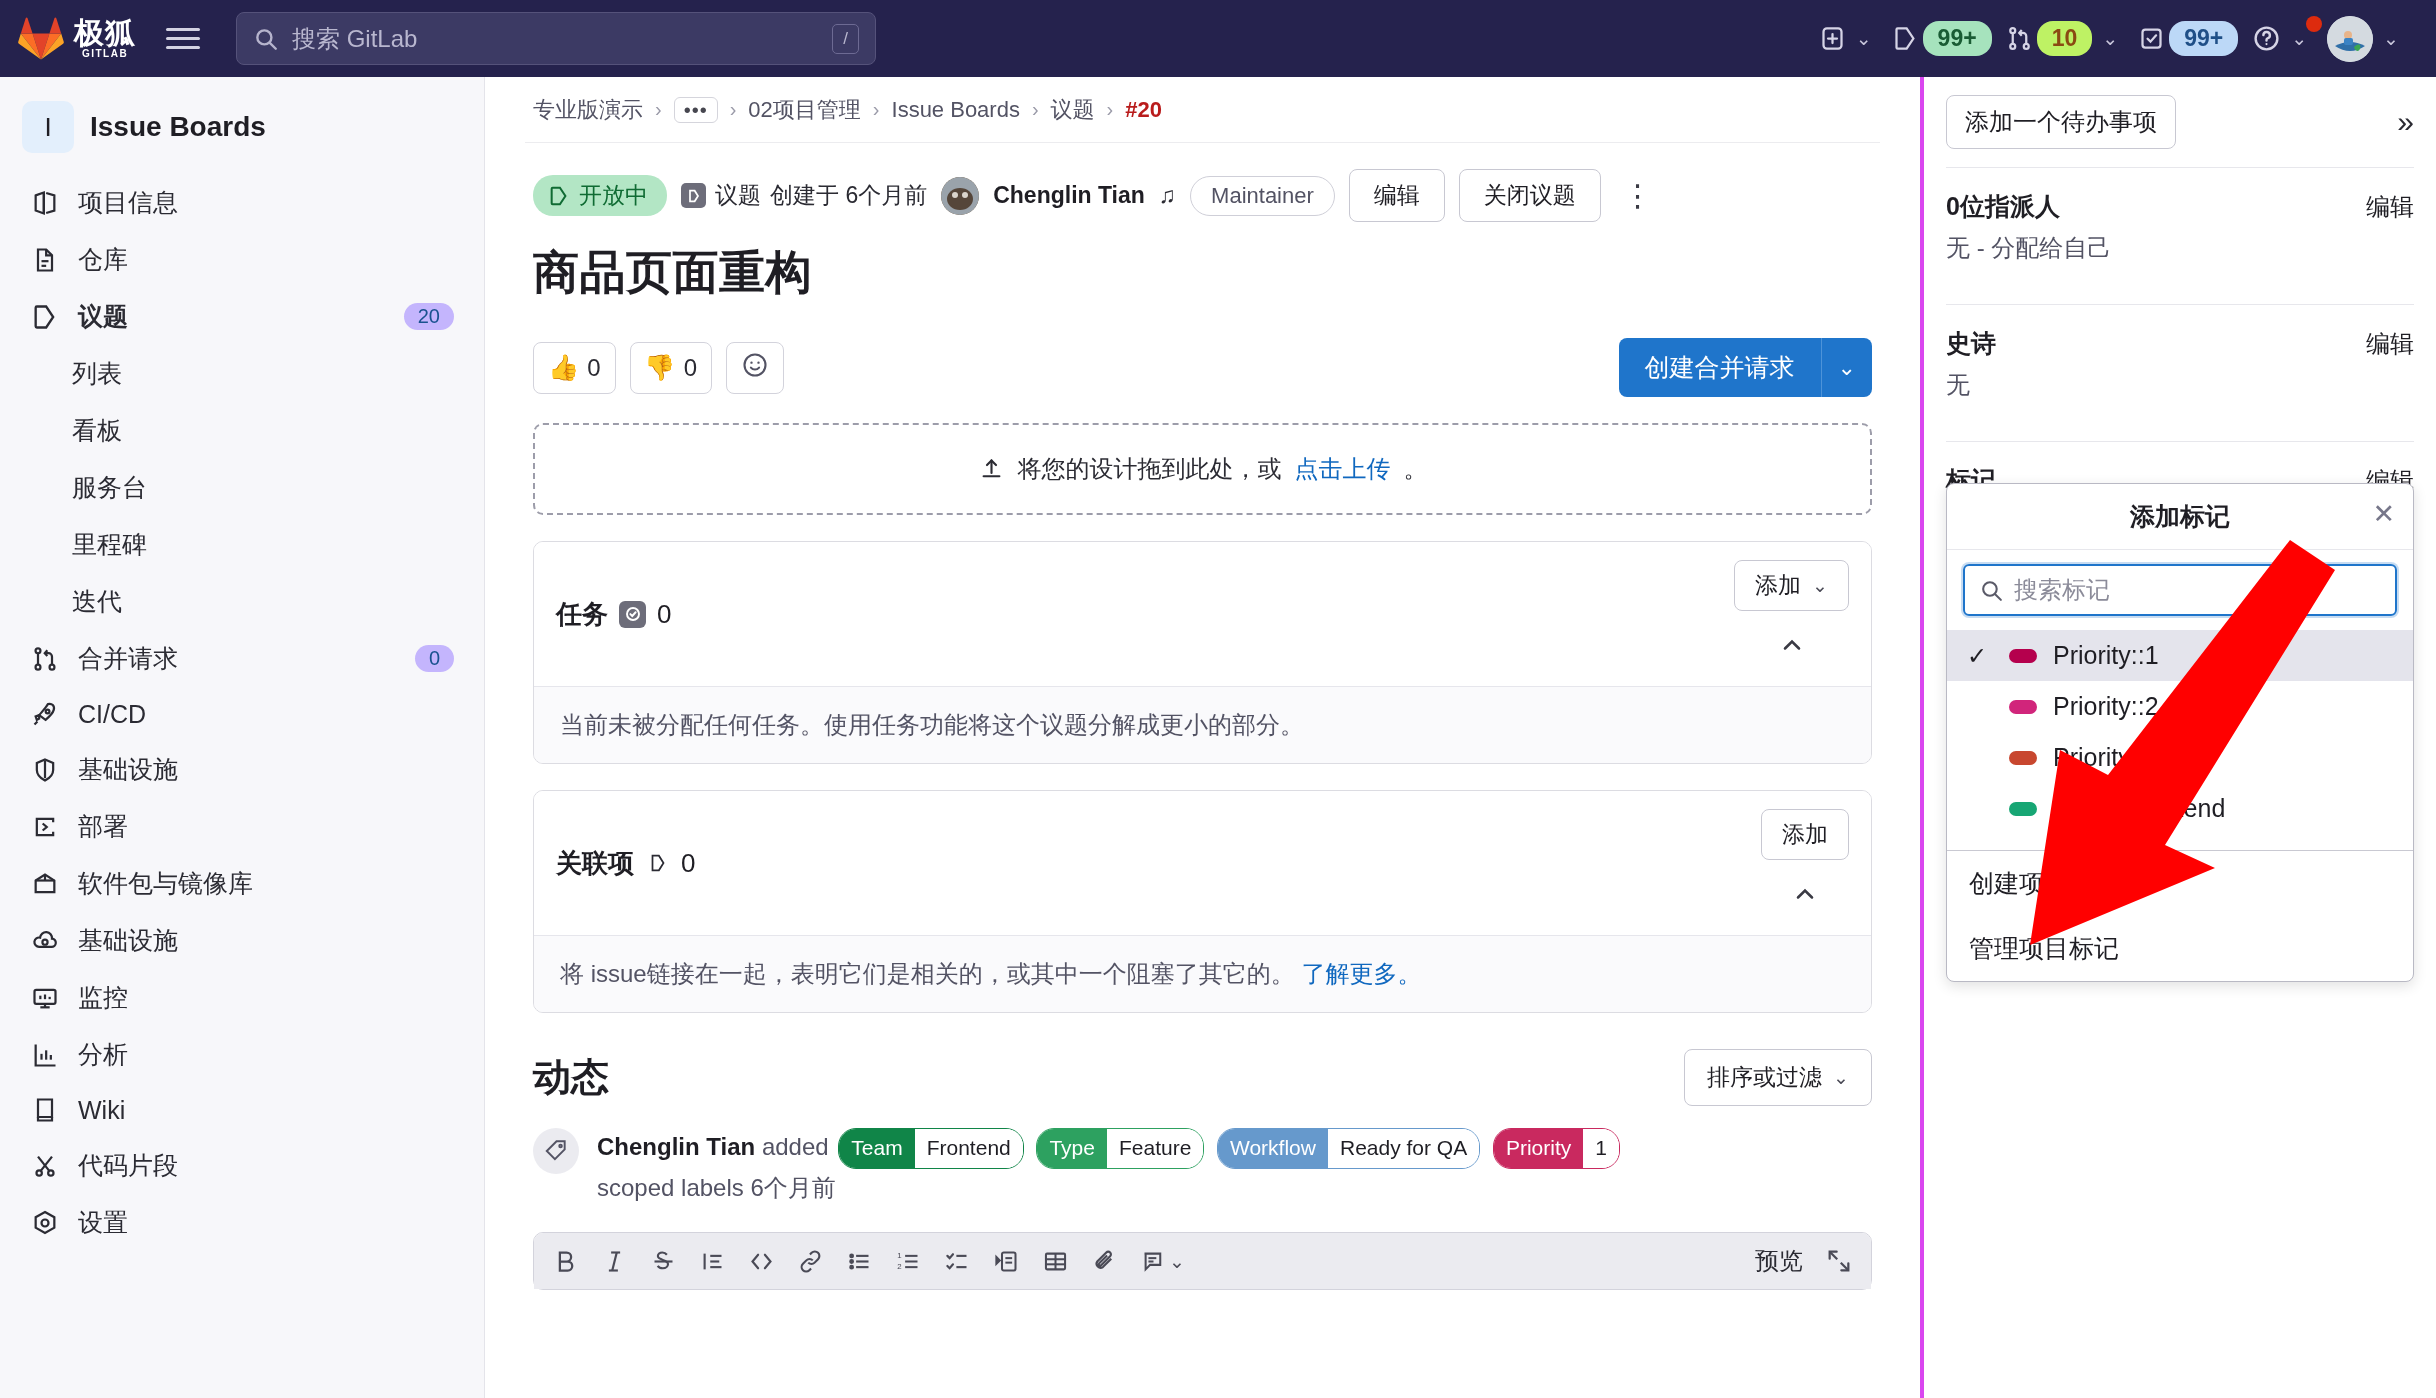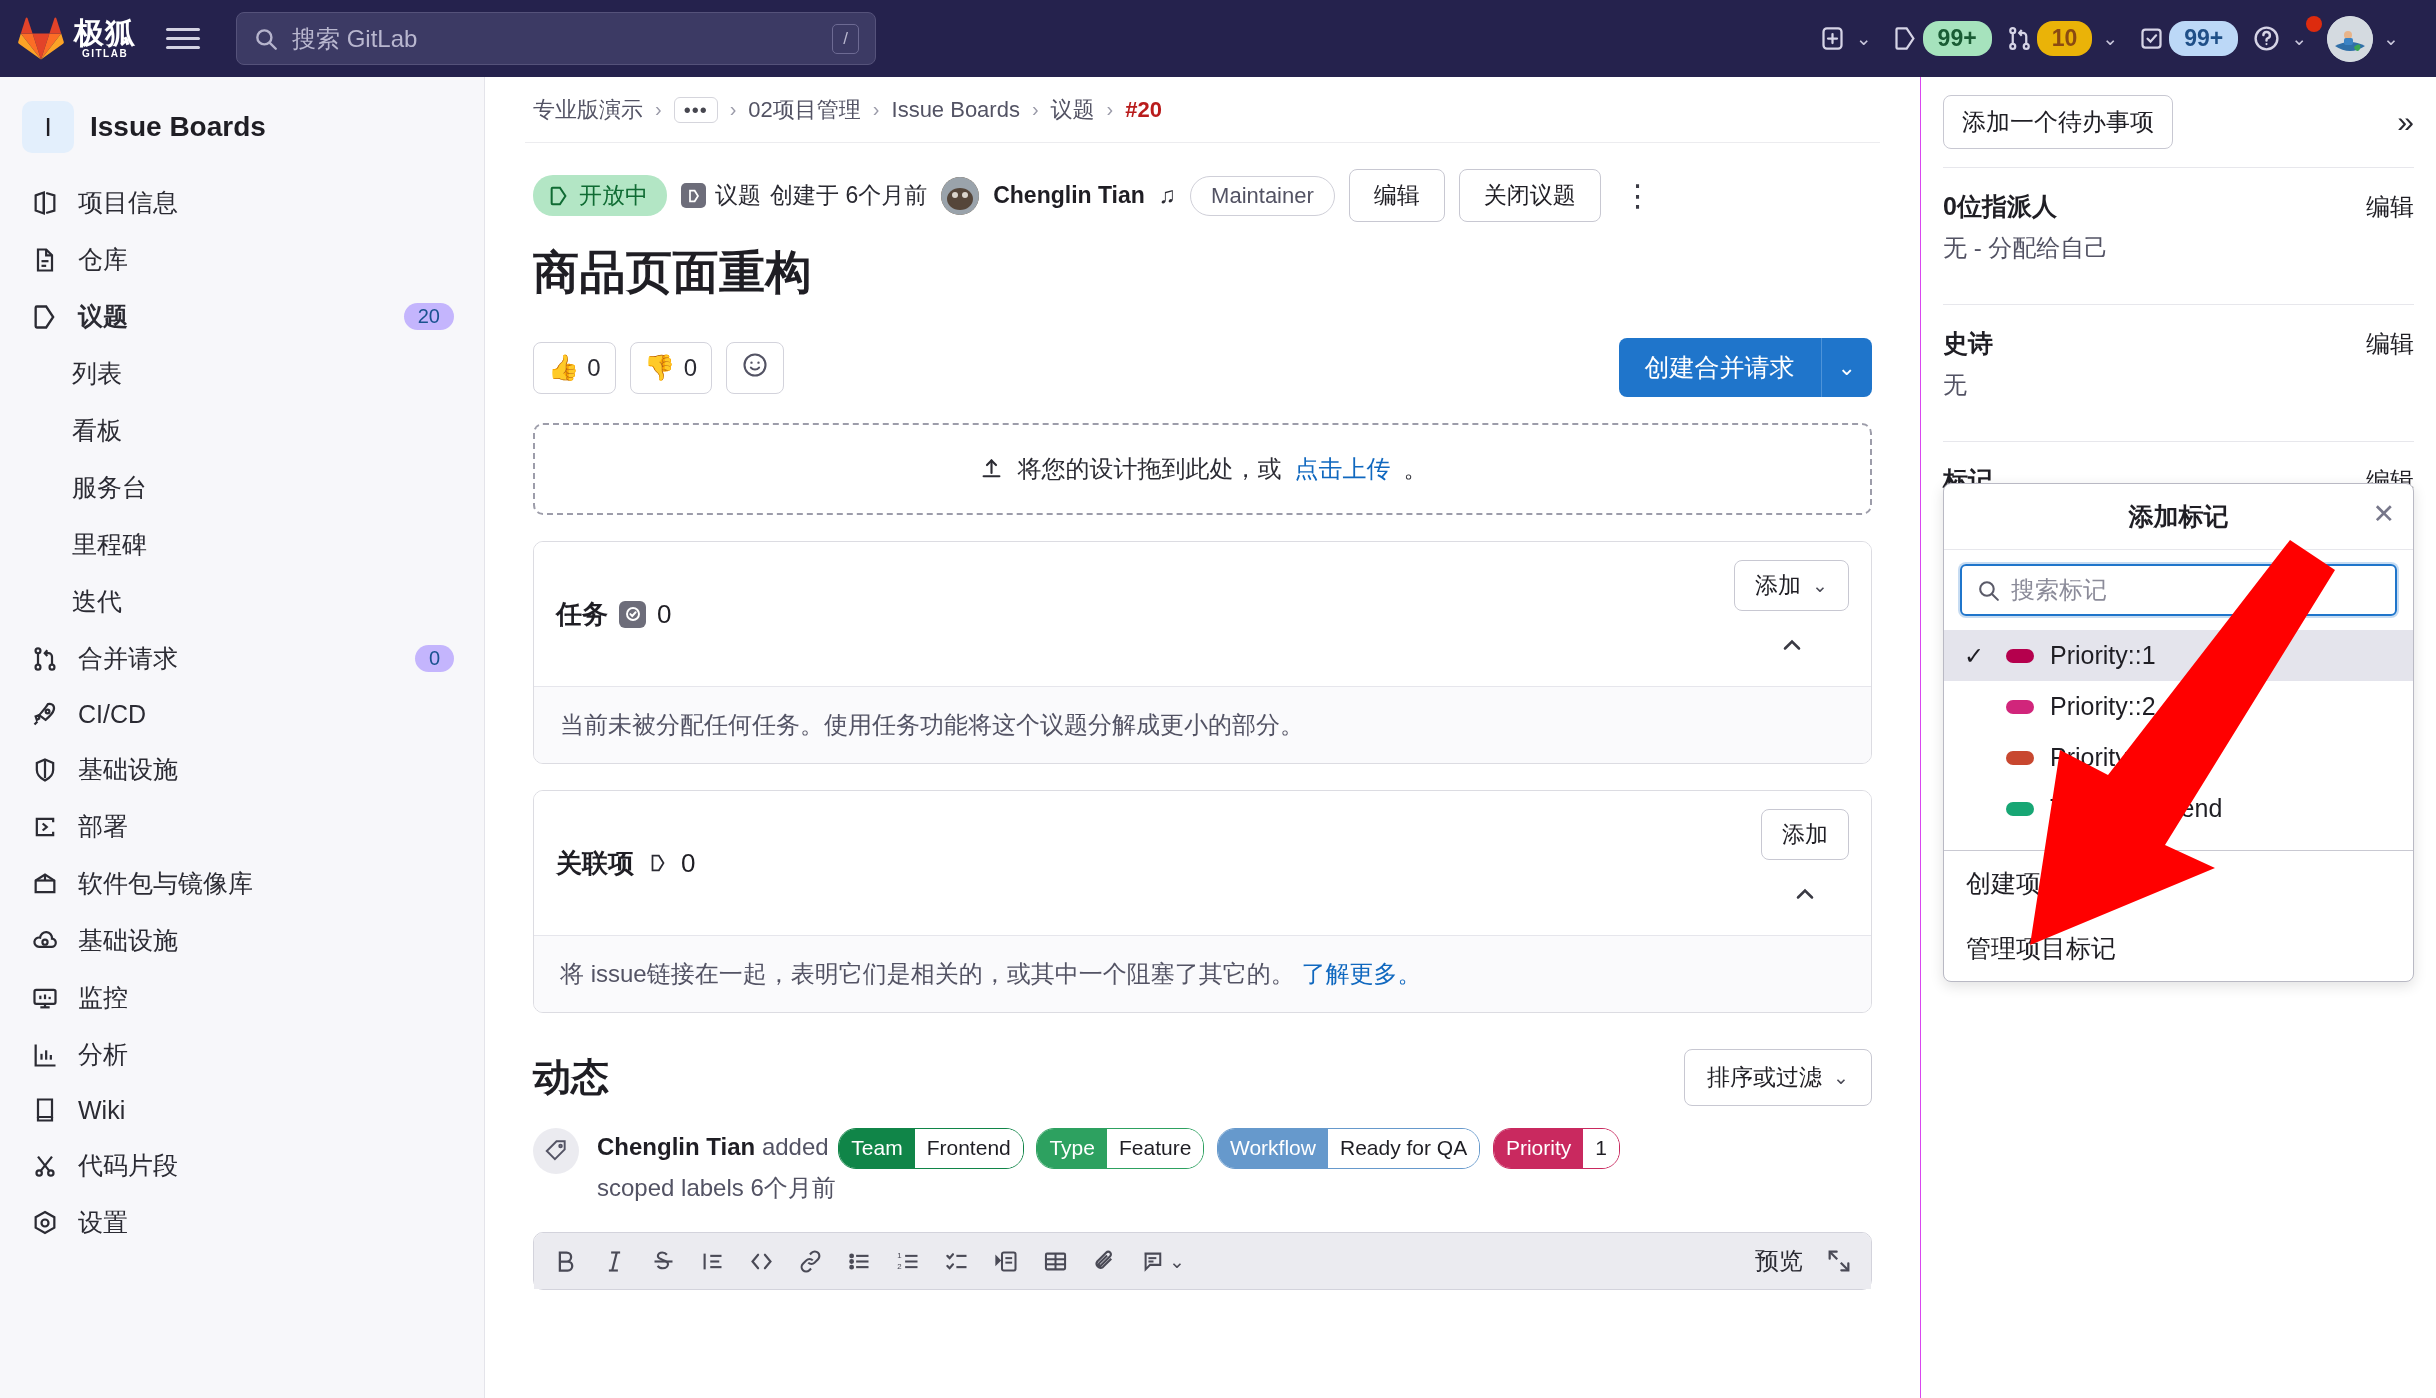--- a/index.html
+++ b/index.html
@@ -39,21 +39,21 @@
   .slashkey {
     width: 27px; height: 30px; border: 1px solid #6d6a93; border-radius: 5px;
     color: #b9b7cf; font-size: 17px; display:flex; align-items:center; justify-content:center;
   }
   .tb-right { margin-left: auto; display: flex; align-items: center; gap: 4px; }
   .tb-item { display: flex; align-items: center; gap: 4px; padding: 6px 5px; cursor:pointer; border-radius:6px; }
   .tb-icon { color: #d6d4e6; display:flex; align-items:center; }
   .chev { color:#c9c7dc; font-size:19px; line-height:1; padding:0 6px; }
   .pill { border-radius: 16px; font-size: 23px; font-weight: 600; padding: 3px 15px; line-height: 1.25; }
   .pill-green { background:#a6e3bd; color:#1a5c34; }
-  .pill-orange { background:#eab308; color:#8a4a12; }
+  .pill-orange { background:#bef264; color:#8a4a12; }
   .pill-blue { background:#bcd8f7; color:#1f4f87; }
   .help-wrap { position: relative; }
   .help-dot { position:absolute; top:-2px; right:-4px; width:16px; height:16px; border-radius:50%; background:#dd2b0e; }
   .avatar-top {
     width: 46px; height: 46px; border-radius: 50%; overflow:hidden;
     background: #cfd6dd; display:block;
   }
 
   
   .body { flex: 1; display: flex; min-height: 0; }
@@ -174,21 +174,21 @@
   .etoolbar {
     background:#ebebf0; border-radius:9px 9px 0 0; display:flex; align-items:center;
     padding: 12px 18px; gap: 22px; color:#4a4a56;
   }
   .etool { cursor:pointer; display:flex; align-items:center; }
   .etool-right { margin-left:auto; display:flex; align-items:center; gap:22px; }
   .preview-txt { font-size:24px; color:#2b2b33; cursor:pointer; }
 
   
   .rsidebar {
-    width: 516px; flex: 0 0 516px; border-left:1px solid #d946ef; background:#fff;
+    width: 516px; flex: 0 0 516px; border-left:4px solid #d946ef; background:#fff;
     padding: 18px 22px 0 22px; position:relative; overflow:hidden;
   }
   .r-top { display:flex; align-items:center; }
   .todo-btn {
     border:1px solid #c8c8d2; background:#fff; border-radius:8px;
     padding:10px 18px; font-size:24px; color:#1f1e24; cursor:pointer;
   }
   .collapse-ic { margin-left:auto; font-size:30px; color:#2b2b33; cursor:pointer; line-height:1;}
   .r-sec { padding: 22px 0 22px 0; border-top:1px solid #e7e7ec; margin-top:18px; }
   .r-sec.first { border-top:1px solid #e7e7ec; }

